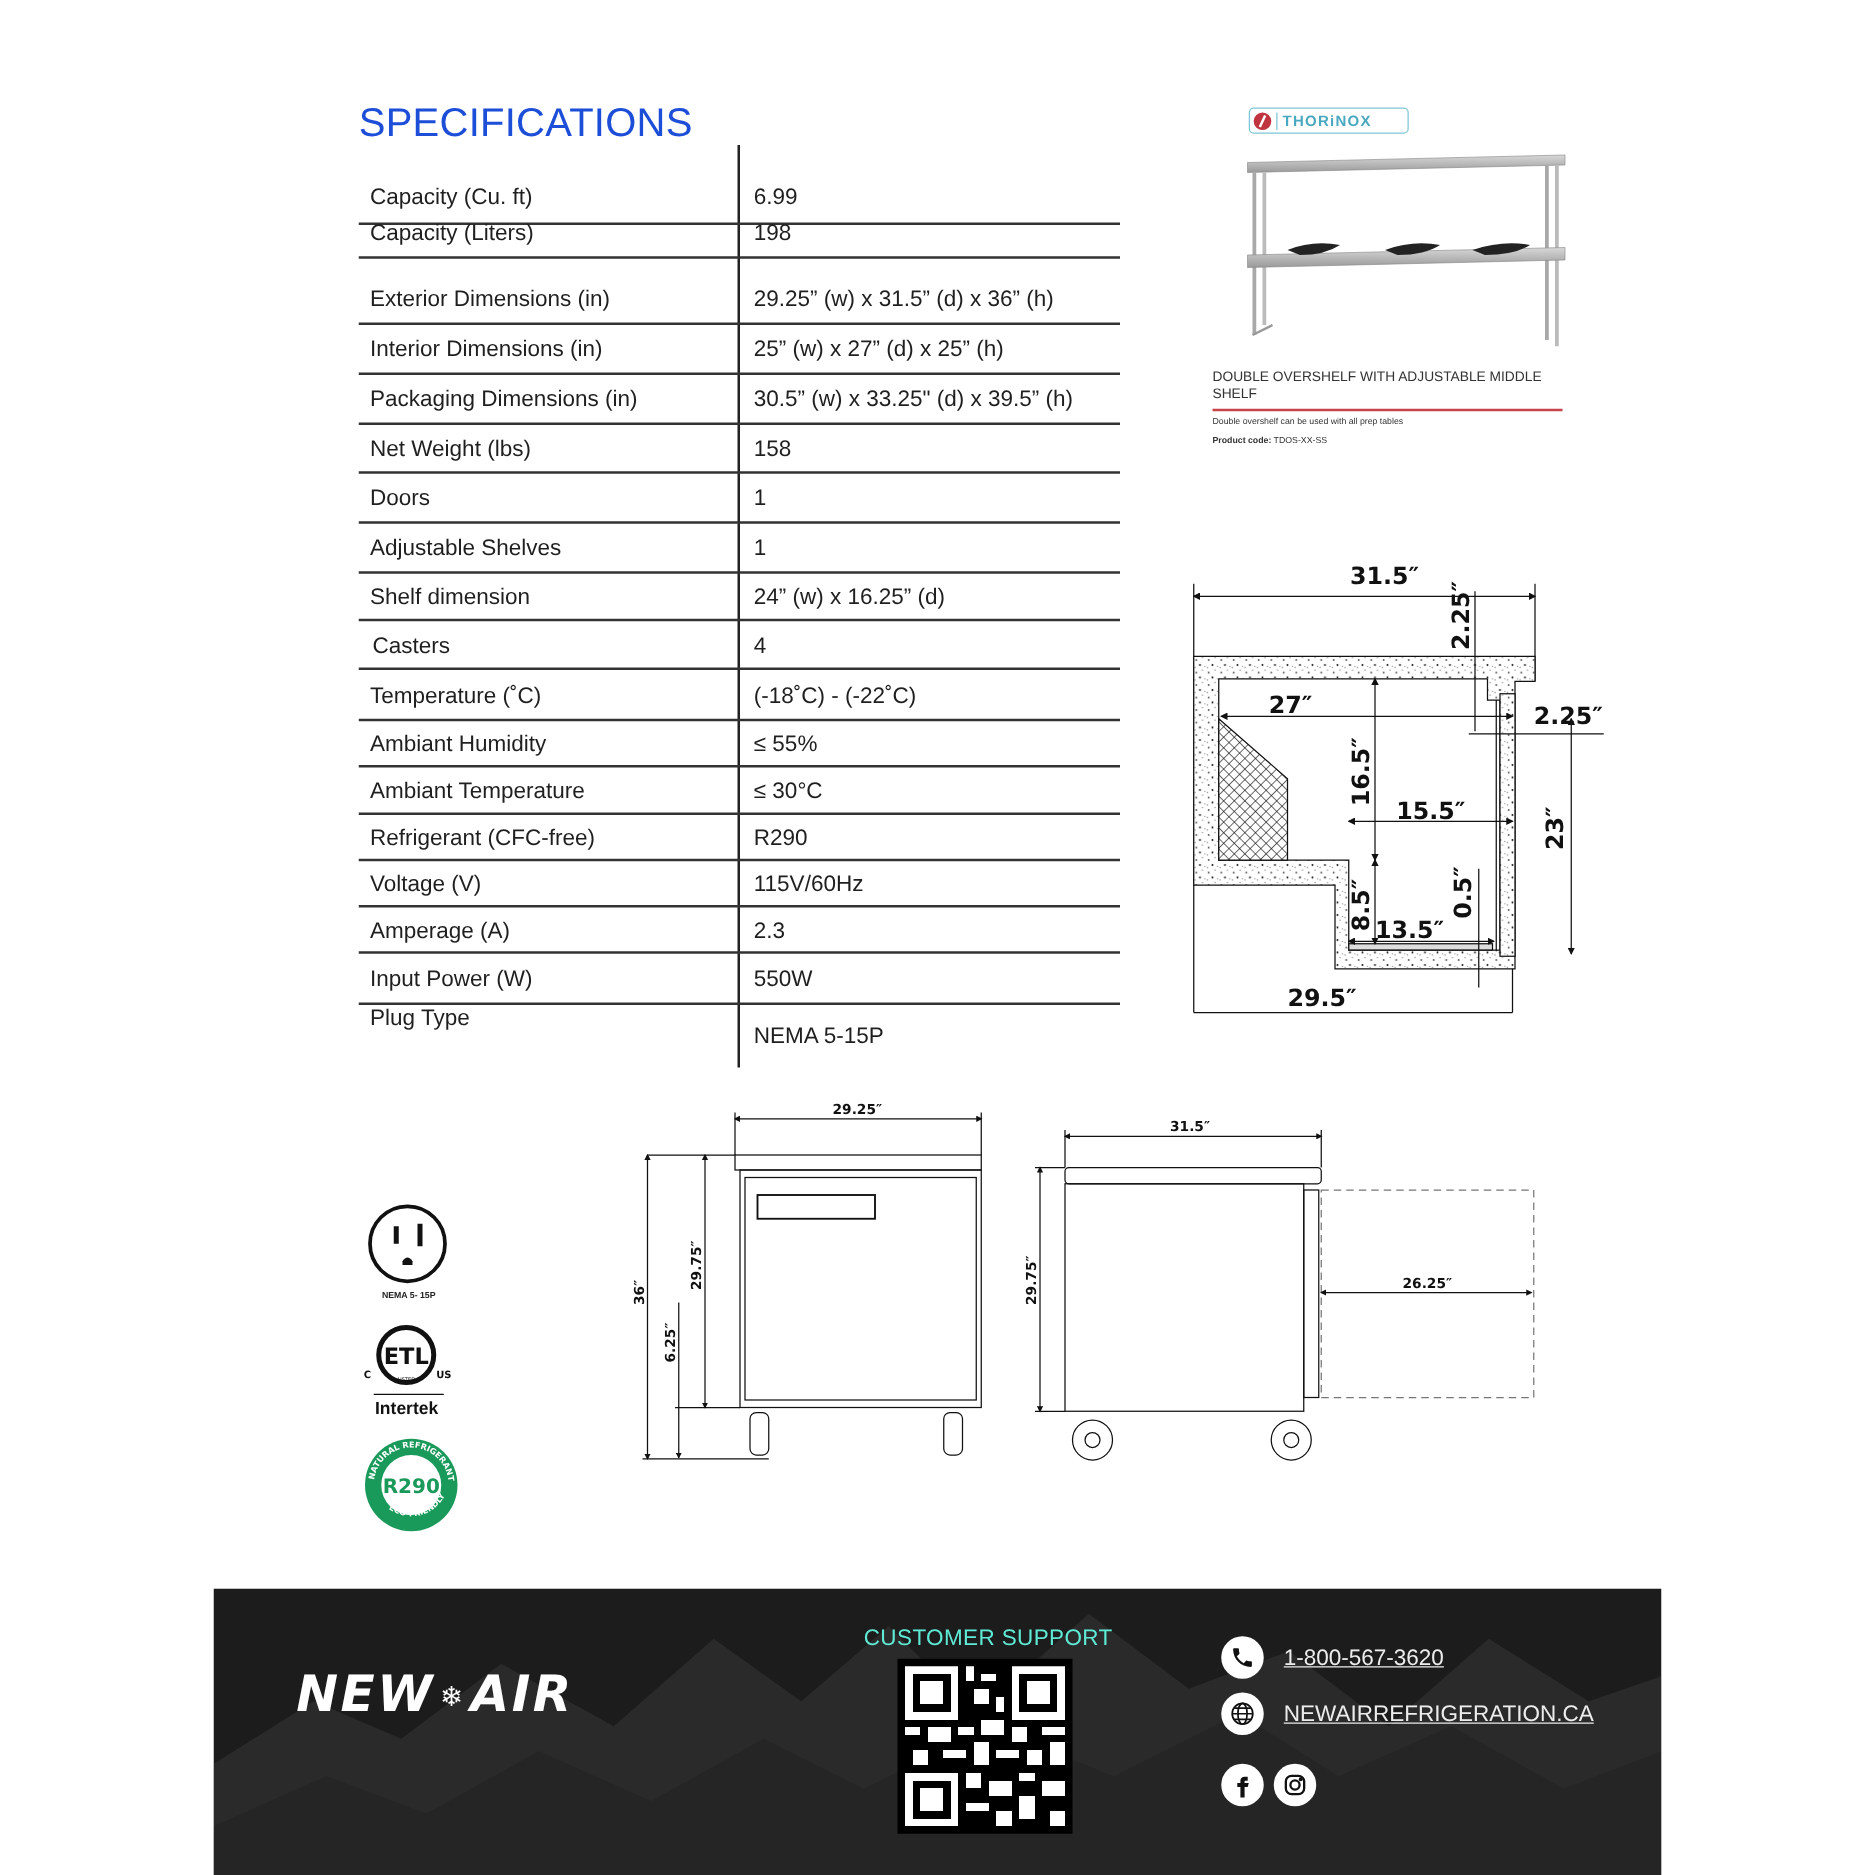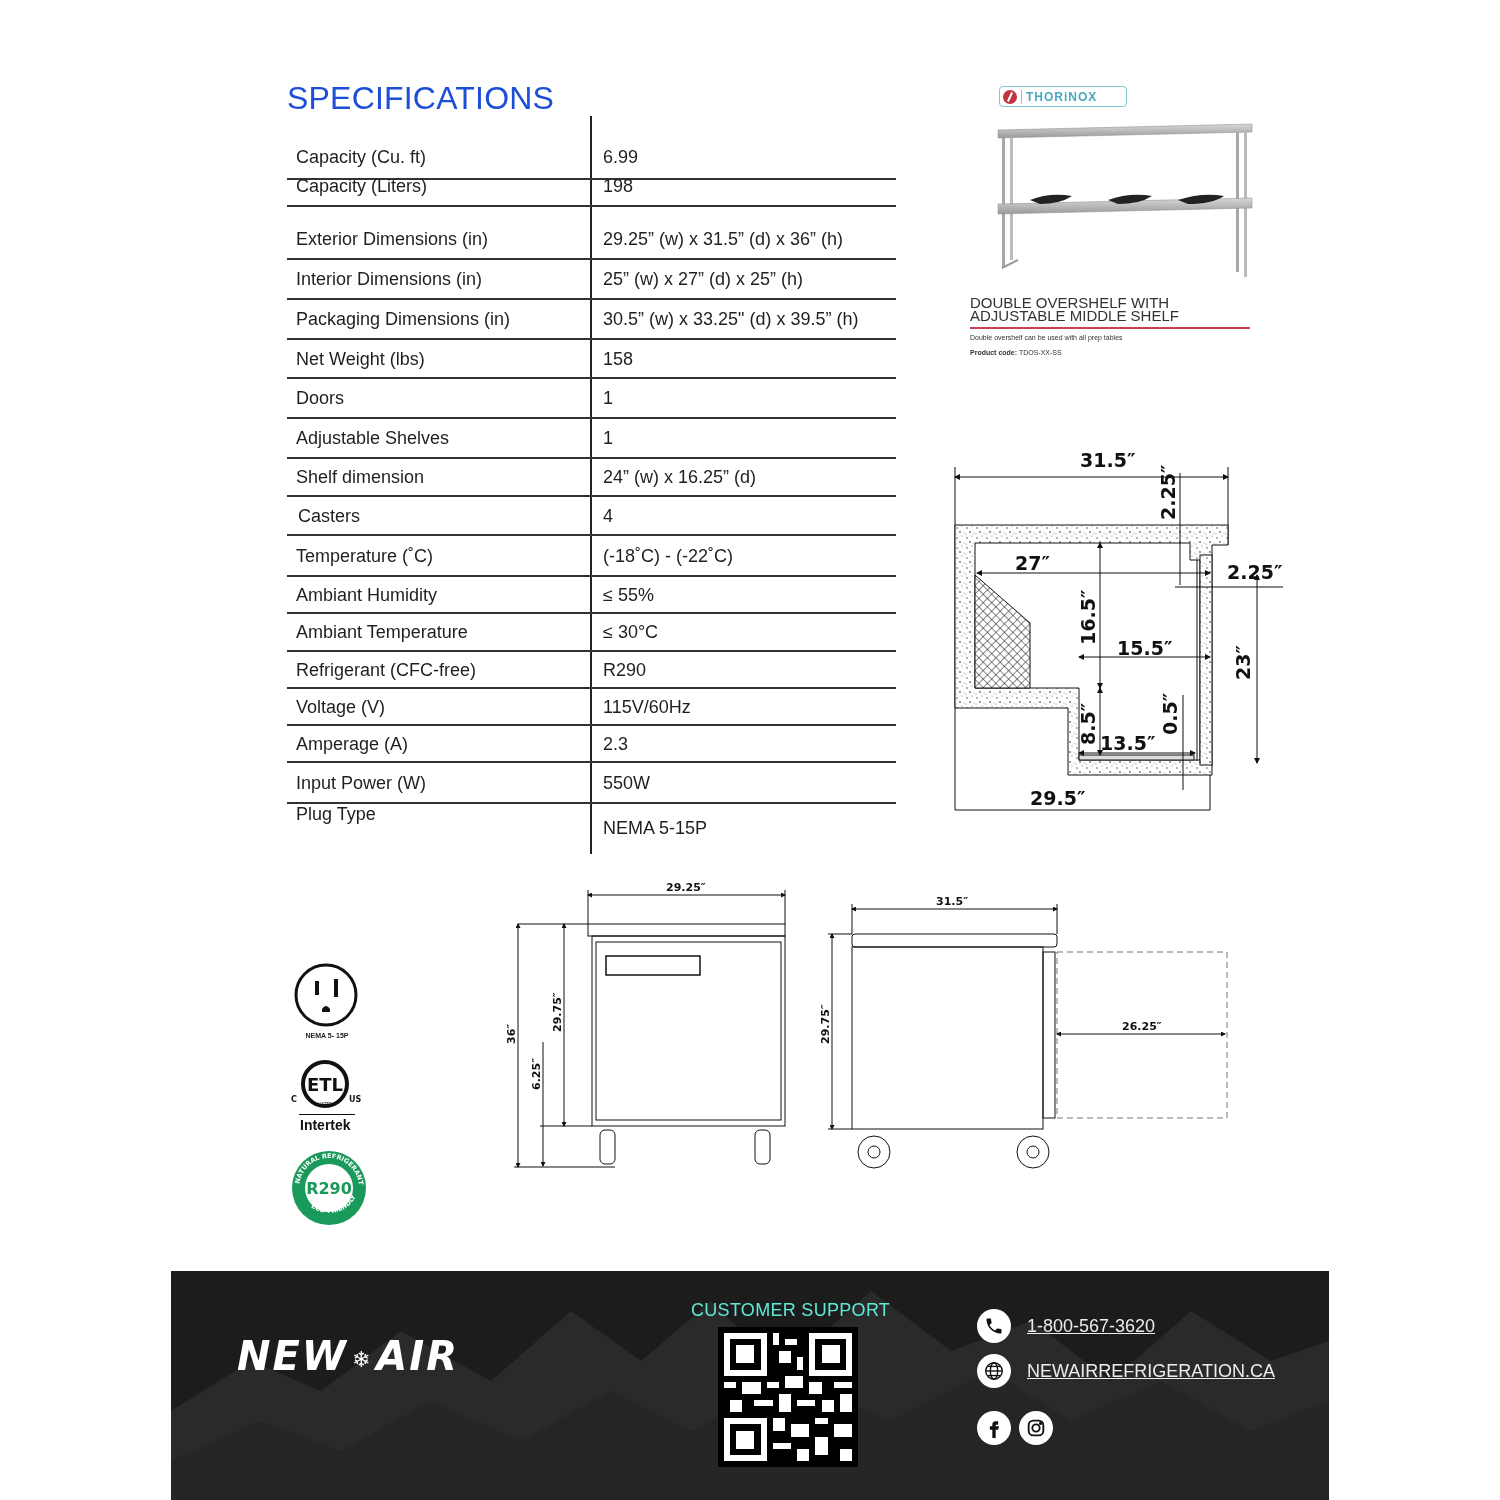--- a/index.html
+++ b/index.html
@@ -16,21 +16,21 @@
   .spec-value { position: absolute; left: 316px; font-size: 18px; color: #1f1f1f; }
 
   
   .thorinox { position: absolute; left: 970px; top: 86px; width: 300px; }
   .thx-logo { position: absolute; left: 0; top: 0; width: 128px; height: 21px; border: 1.5px solid #7fc6d6; border-radius: 4px; display: flex; align-items: center; padding-left: 3px; margin-left: 29px; }
   .thx-dot { width: 14px; height: 14px; border-radius: 50%; background: #c0343f; margin-right: 4px; position: relative; }
   .thx-dot:after { content: ""; position: absolute; left: 6px; top: 2px; width: 2px; height: 10px; background: #fff; transform: rotate(25deg); }
   .thx-bar { width: 1px; height: 14px; background: #7fc6d6; margin-right: 4px; }
   .thx-name { font-size: 12px; color: #4aa9c0; letter-spacing: 1px; font-weight: 700; }
   .thx-img { position: absolute; left: 20px; top: 34px; width: 270px; height: 160px; }
-  .thx-heading { position: absolute; left: 0; top: 210px; font-size: 15px; line-height: 13px; color: #333; width: 290px; }
+  .thx-heading { position: absolute; left: 0; top: 210px; font-size: 11px; line-height: 13px; color: #333; width: 290px; }
   .thx-rule { position: absolute; left: 0; top: 241px; width: 280px; height: 2px; background: #c8434b; }
   .thx-desc { position: absolute; left: 0; top: 248px; font-size: 7px; color: #333; }
   .thx-code { position: absolute; left: 0; top: 263px; font-size: 7px; color: #333; }
   .thx-code b { font-weight: 700; }
 
   .cross-section { position: absolute; left: 945px; top: 445px; width: 360px; height: 375px; }
   .front-view { position: absolute; left: 500px; top: 872px; width: 310px; height: 300px; }
   .side-view { position: absolute; left: 810px; top: 882px; width: 430px; height: 300px; }
 
   .cert { position: absolute; left: 285px; }

